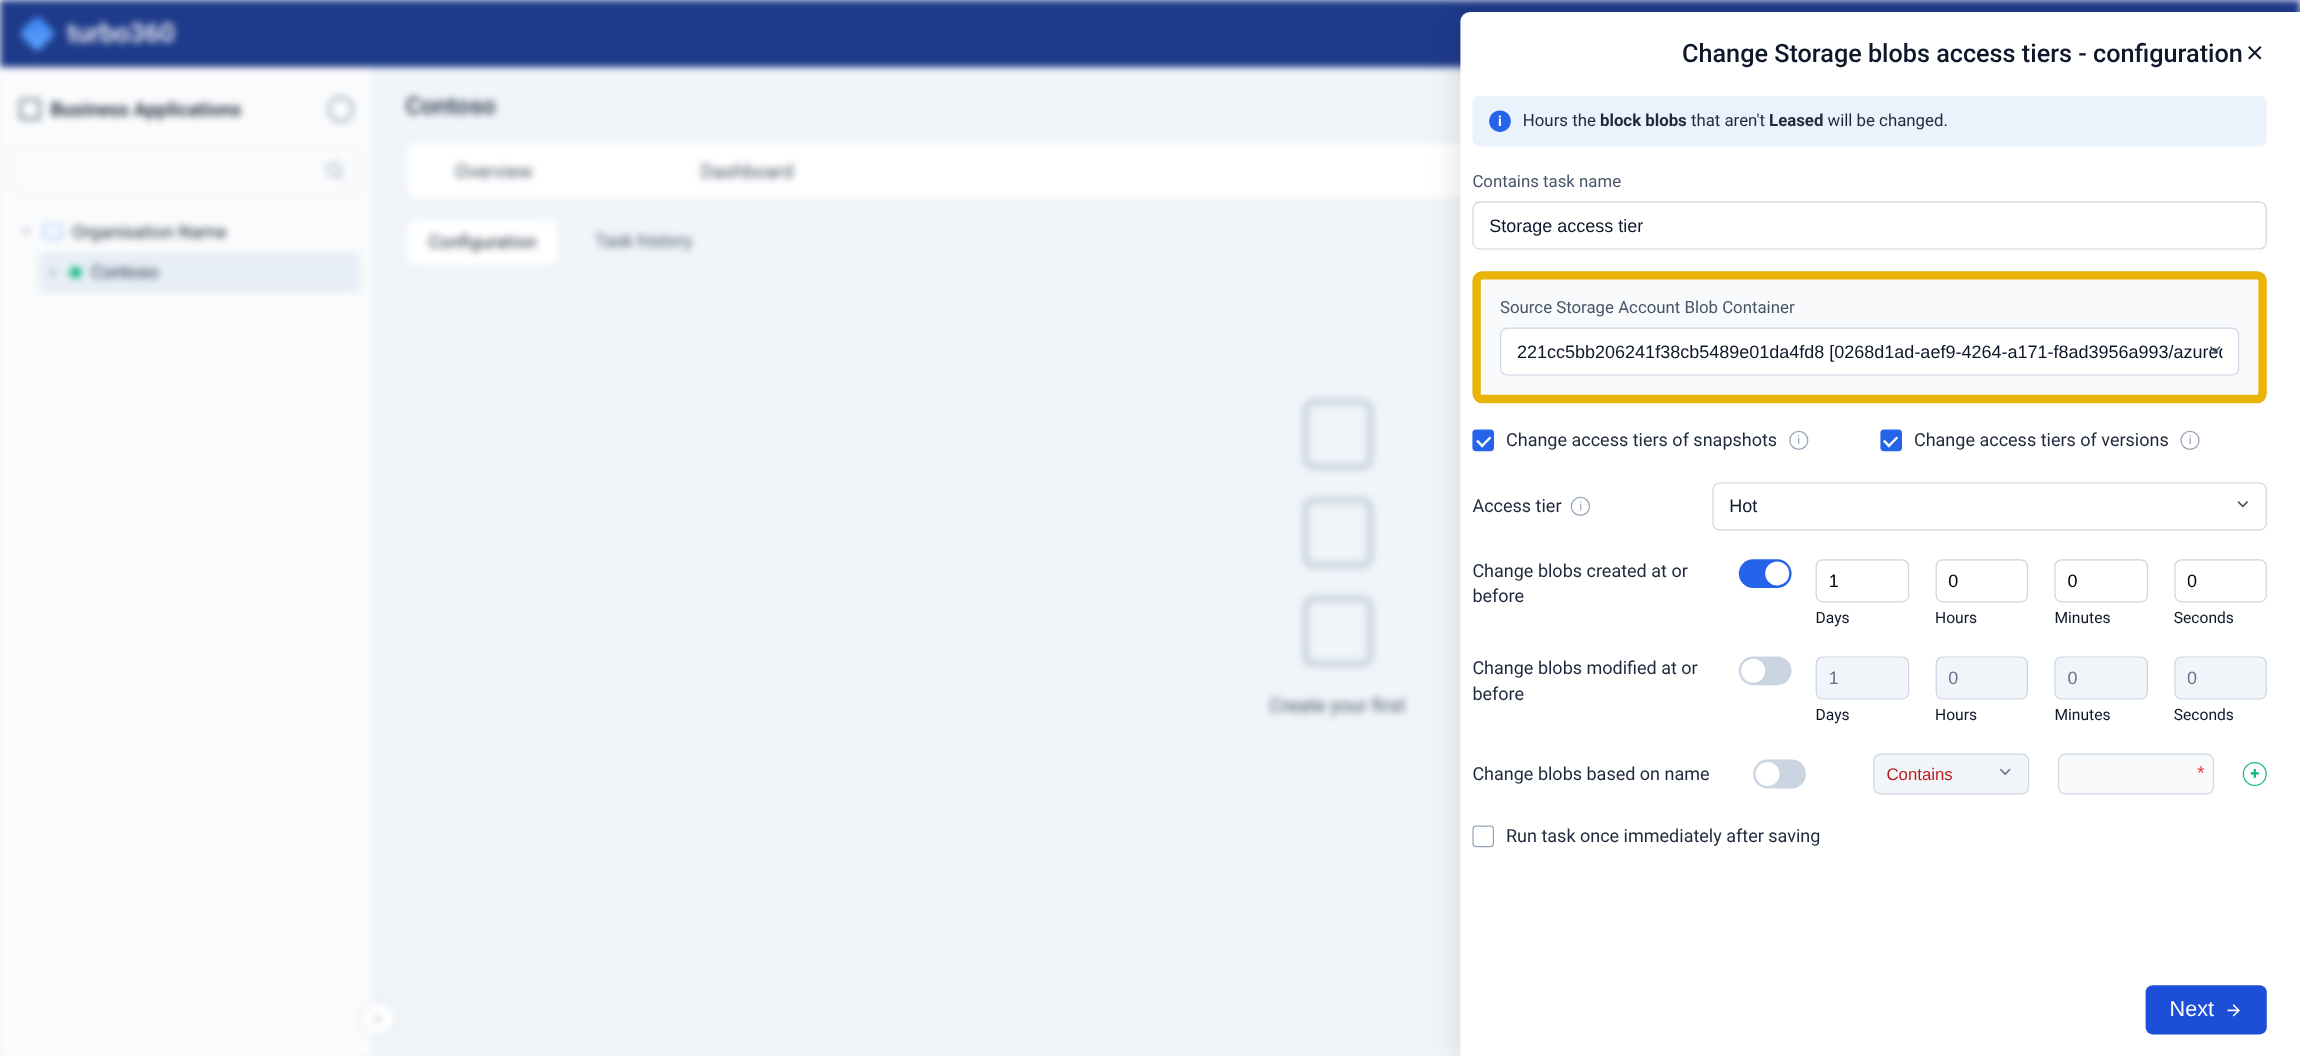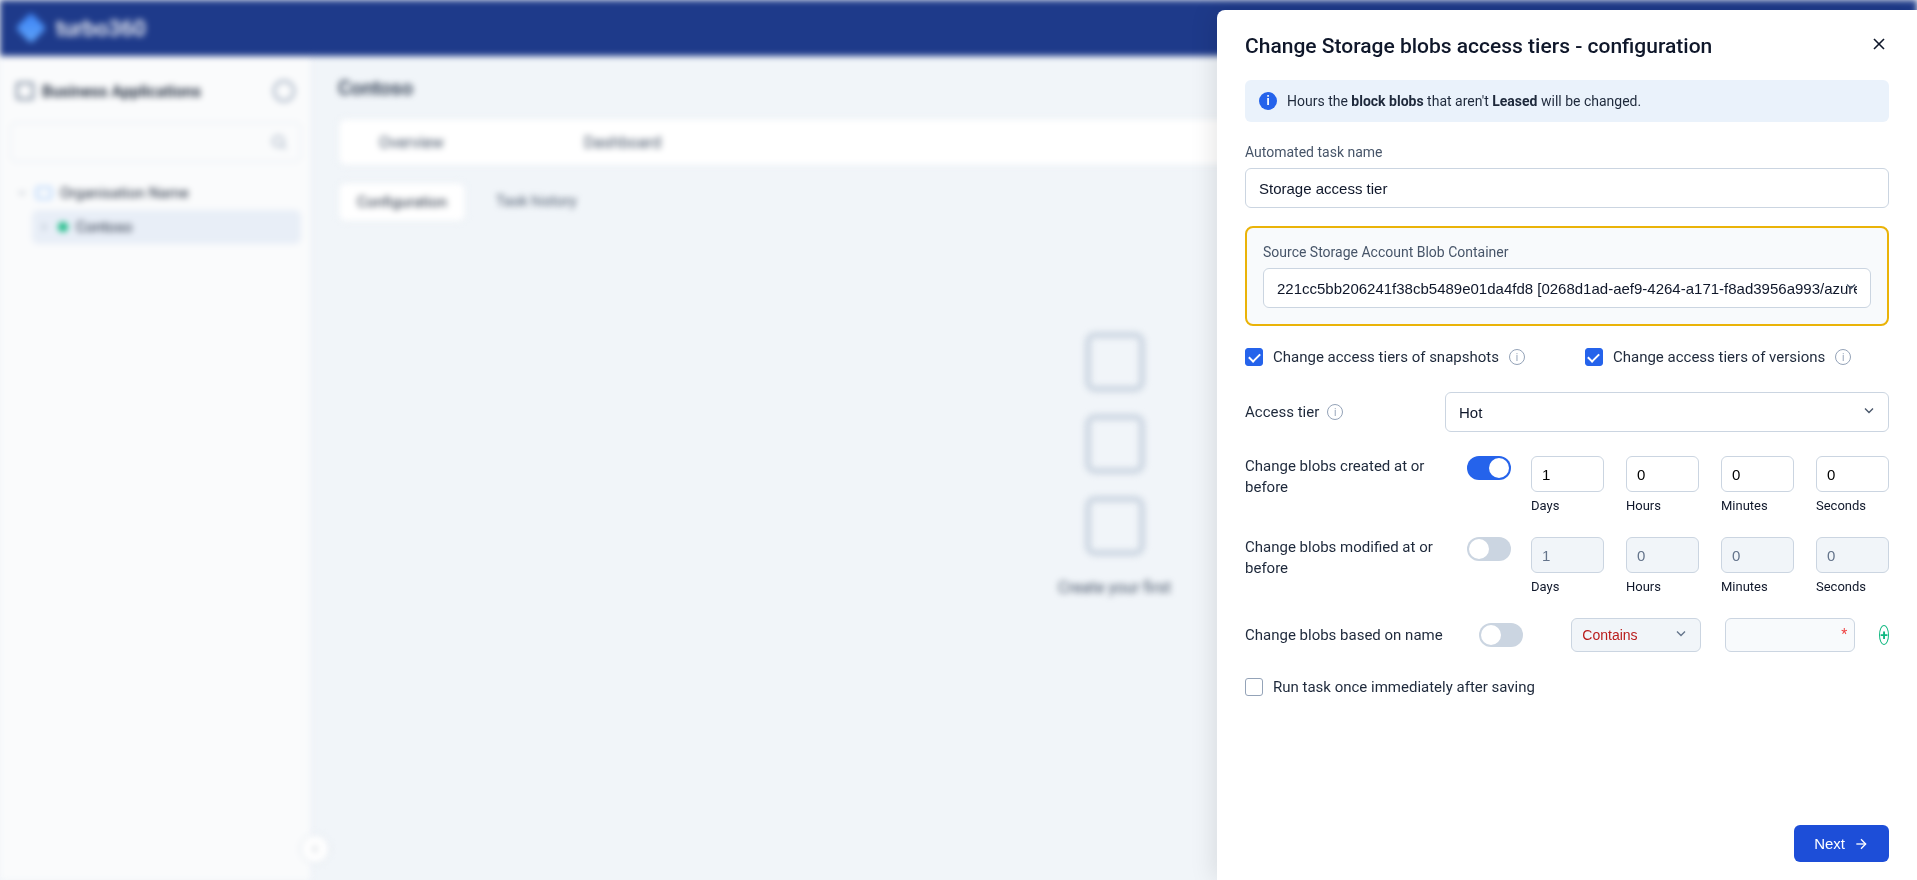--- a/index.html
+++ b/index.html
@@ -30,33 +30,33 @@
 .subtab { padding: 10px 18px; border-radius: 8px; font-size: 15px; background: #fff; border: 1px solid #e2e8f0; color: #1e293b; }
 .subtab.alt { background: transparent; border: none; color: #475569; }
 .card-placeholder { width: 60px; height: 60px; border: 6px solid #cbd5e1; border-radius: 10px; margin: 0 auto 22px; }
 .cards-col { margin-top: 110px; text-align: center; }
 .cards-col .msg { margin-top: 20px; color: #475569; font-size: 16px; }
 
 
 .collapse-handle { position: absolute; left: 300px; bottom: 16px; width: 30px; height: 30px; border: 1px solid #cbd5e1; border-radius: 50%; background: #fff; display:flex; align-items:center; justify-content:center; }
 
 
-.drawer { position: absolute; right: 0; top: 10px; bottom: 0; width: 700px; background: #fff; border-radius: 8px 0 0 0; box-shadow: -4px 0 24px rgba(0,0,0,.1); display: flex; flex-direction: column; z-index: 50; }
+.drawer { position: absolute; right: 0; top: 10px; bottom: 0; width: 700px; background: #fff; border-radius: 8px 0 0 0; box-shadow: -4px 0 24px rgba(0,0,0,.1); display: flex; flex-direction: column; z-index: 50; align-items: flex-end; }
 .drawer-header { display: flex; align-items: center; padding: 22px 28px 14px; }
 .drawer-title { font-size: 21px; font-weight: 500; color: #0f172a; }
 .drawer-close { margin-left: auto; font-size: 24px; cursor: pointer; color: #0f172a; }
 .drawer-body { padding: 6px 28px; flex: 1; overflow: auto; }
 
 .info-banner { background: #eaf2fb; border-radius: 6px; padding: 12px 14px; display: flex; align-items: center; gap: 10px; color: #1e293b; font-size: 14px; }
 .info-icon { width: 18px; height: 18px; border-radius: 50%; background: #2563eb; color: #fff; font-size: 12px; font-weight: 700; display: inline-flex; align-items: center; justify-content: center; }
 
 .field-label { font-size: 14px; color: #475569; margin-top: 22px; margin-bottom: 8px; }
 .input, .select { width: 100%; height: 40px; border: 1px solid #cbd5e1; border-radius: 6px; padding: 0 13px; font-size: 15px; color: #0f172a; background: #fff; }
 
-.source-box { background: #f8fafc; border: 2px solid #eab308; border-radius: 8px; padding: 16px; margin-top: 18px; }
+.source-box { background: #f8fafc; border: 7px solid #eab308; border-radius: 8px; padding: 16px; margin-top: 18px; }
 .source-select { position: relative; }
 .chev-down { position: absolute; right: 12px; top: 50%; transform: translateY(-50%); pointer-events:none; }
 
 .checkbox-row { display: flex; align-items: center; gap: 10px; margin-top: 22px; font-size: 15px; }
 .checkbox { width: 18px; height: 18px; border-radius: 3px; border: 1.5px solid #2563eb; display: inline-flex; align-items: center; justify-content: center; cursor: pointer; }
 .checkbox.checked { background: #2563eb; }
 .checkbox.checked::after { content: ""; width: 5px; height: 9px; border: solid #fff; border-width: 0 2px 2px 0; transform: rotate(45deg); margin-top: -2px; }
 .checkbox.empty { border-color: #94a3b8; }
 .info-circ { width: 16px; height: 16px; border: 1.3px solid #94a3b8; border-radius: 50%; display: inline-flex; align-items: center; justify-content: center; font-size: 10px; color: #94a3b8; }
 
@@ -83,21 +83,21 @@
 .name-select { flex: 0 0 130px; position: relative; }
 .name-select select, .name-select .input { width: 100%; height: 34px; border: 1px solid #cbd5e1; border-radius: 6px; padding: 0 10px; font-size: 14px; background: #f1f5f9; color:#64748b; }
 .name-text { flex: 0 0 130px; position: relative; }
 .name-text input { width: 100%; height: 34px; border: 1px solid #cbd5e1; border-radius: 6px; padding: 0 10px; background: #f8fafc; }
 .req-star { position: absolute; right: 8px; top: 8px; color: #ef4444; }
 .add-circle { width: 20px; height: 20px; border-radius: 50%; border: 1.5px solid #10b981; color: #10b981; display: inline-flex; align-items: center; justify-content: center; font-size: 14px; font-weight: 700; cursor: pointer; }
 
 .final-check { display: flex; align-items: center; gap: 10px; margin-top: 26px; font-size: 15px; }
 
 .drawer-footer { padding: 18px 28px; display: flex; justify-content: flex-end; }
-.btn-primary { background: #1d4ed8; color: #fff; border: none; border-radius: 6px; padding: 10px 20px; font-size: 15px; display: inline-flex; align-items: center; gap: 8px; cursor: pointer; }
+.btn-primary { background: #1d4ed8; color: #fff; border: none; border-radius: 6px; padding: 10px 20px; font-size: 18px; display: inline-flex; align-items: center; gap: 8px; cursor: pointer; }
 
 svg.chev { width: 16px; height: 16px; }
 </style>
 </head>
 <body>
 
 <div class="bg-app">
   <div class="top-bar">
     <div class="logo-mark"></div>
     <div class="brand">turbo360</div>
@@ -174,21 +174,21 @@
   </div>
 
   <div class="drawer-body">
     <div class="info-banner">
       <span class="info-icon">i</span>
       <span>
         <span>Hours the </span><b>block blobs</b><span> that aren't </span><b>Leased</b><span> will be changed.</span>
       </span>
     </div>
 
-    <div class="field-label">Automated task name</div>
+    <div class="field-label">Contains task name</div>
     <input class="input" value="Storage access tier" style="">
 
     <div class="source-box">
       <div class="field-label" style="margin-top:0">Source Storage Account Blob Container</div>
       <div class="source-select">
         <input class="input" readonly="" value="221cc5bb206241f38cb5489e01da4fd8 [0268d1ad-aef9-4264-a171-f8ad3956a993/azured…" style="">
         <span class="chev-down">
           <svg class="chev" viewBox="0 0 24 24" fill="none" stroke="#475569" stroke-width="2">
               <polyline points="6 9 12 15 18 9"></polyline>
             </svg>

